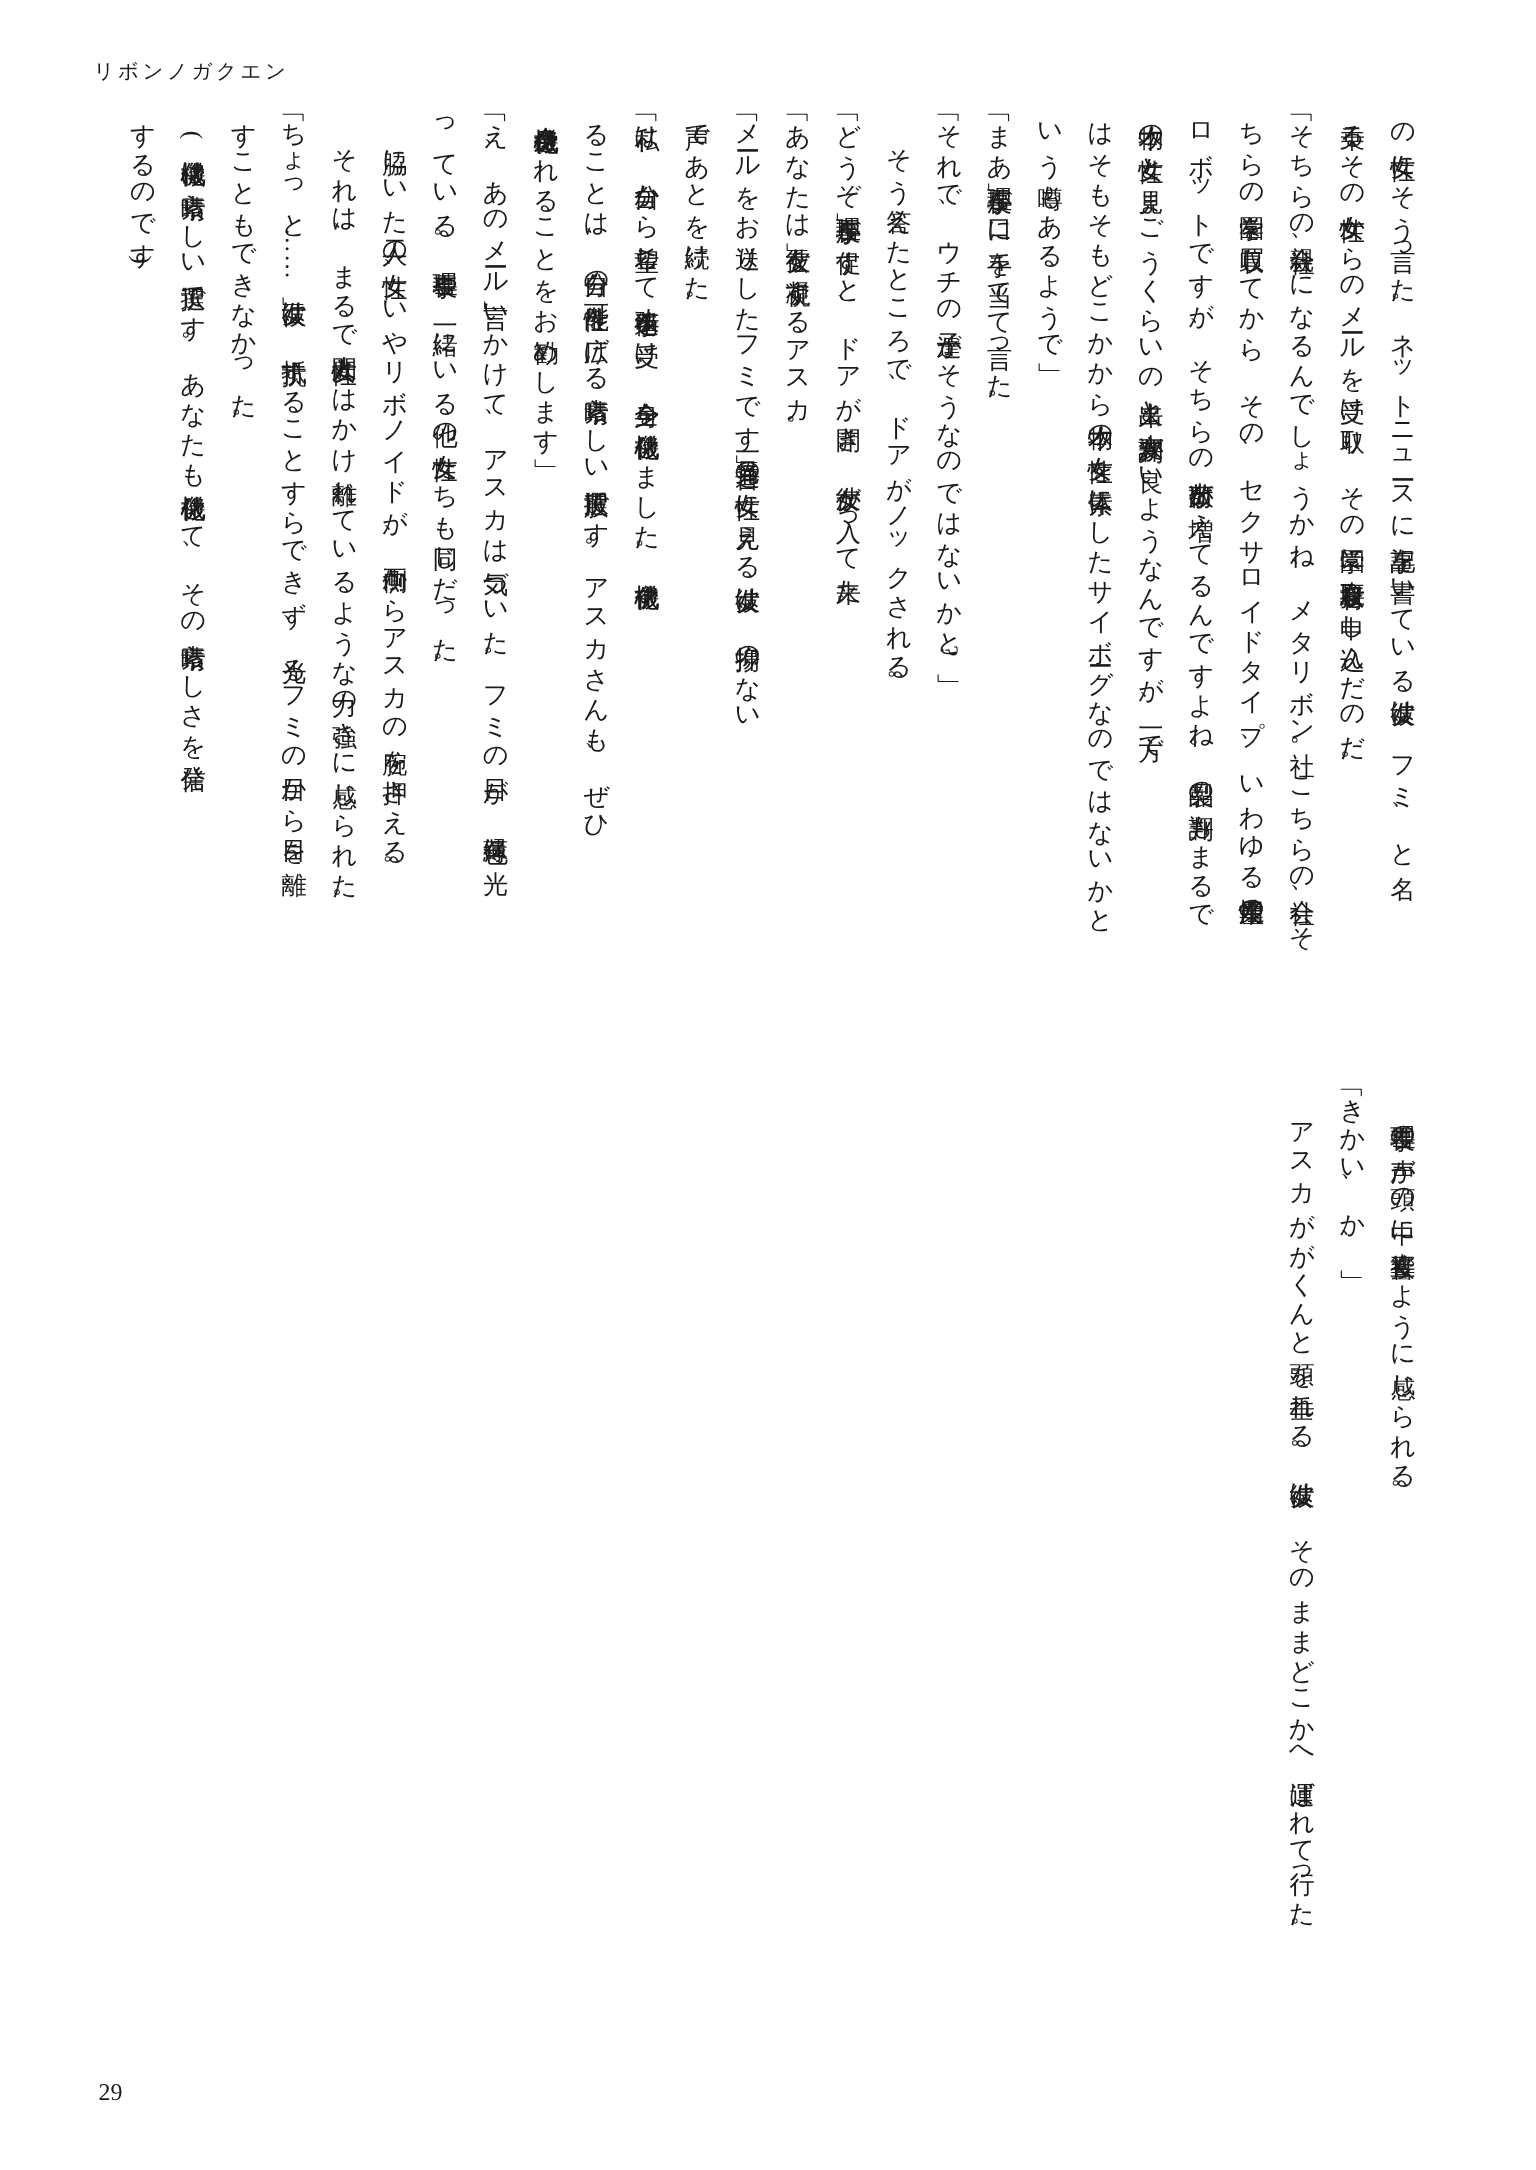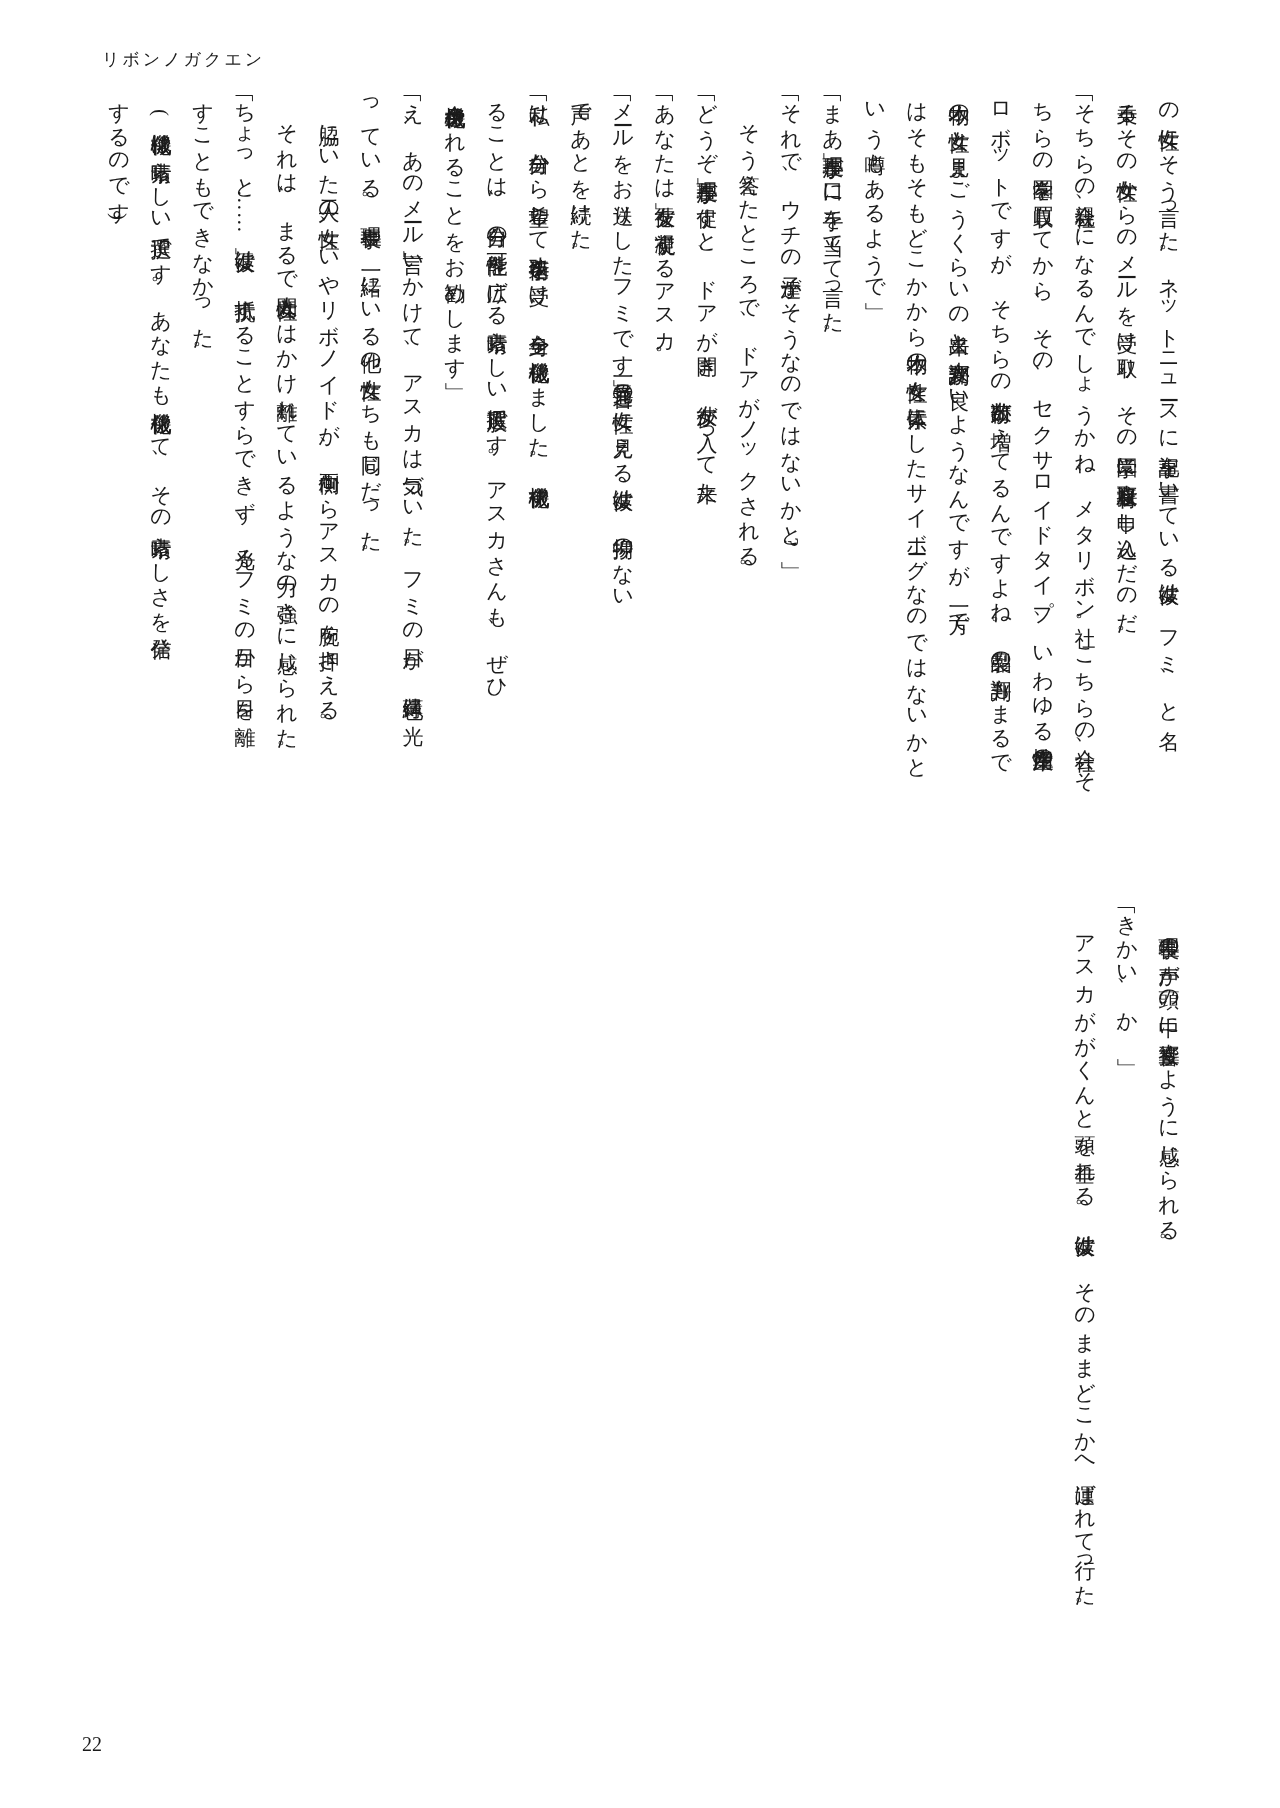--- a/index.html
+++ b/index.html
@@ -18,21 +18,20 @@
     background: #ffffff;
     overflow: hidden;
   }
   .running-header {
     position: absolute;
     left: 78px;
     top: 48px;
     font-size: 17px;
     letter-spacing: 3px;
     white-space: nowrap;
-    margin-left: 24px;
   }
   .text-block {
     position: absolute;
     right: 90px;
     writing-mode: vertical-rl;
     text-orientation: mixed;
   }
   .tier1 {
     top: 88px;
     height: 794px;
@@ -94,15 +93,15 @@
     <div class="line indent">(機械化は素晴らしい選択です。あなたも機械化して、その素晴らしさを発信</div>
     <div class="line">するのです)</div>
   </div>
 
   <div class="text-block tier2">
     <div class="line indent">理事長の声が頭の中に直接響くように感じられる。</div>
     <div class="line">「きかい、か、」</div>
     <div class="line indent">アスカががくんと頭を垂れる。彼女は、そのままどこかへ運ばれて行った。</div>
   </div>
 
-  <div class="page-number">22</div>
+  <div class="page-number">29</div>
 
 </div>
 
 </body></html>

